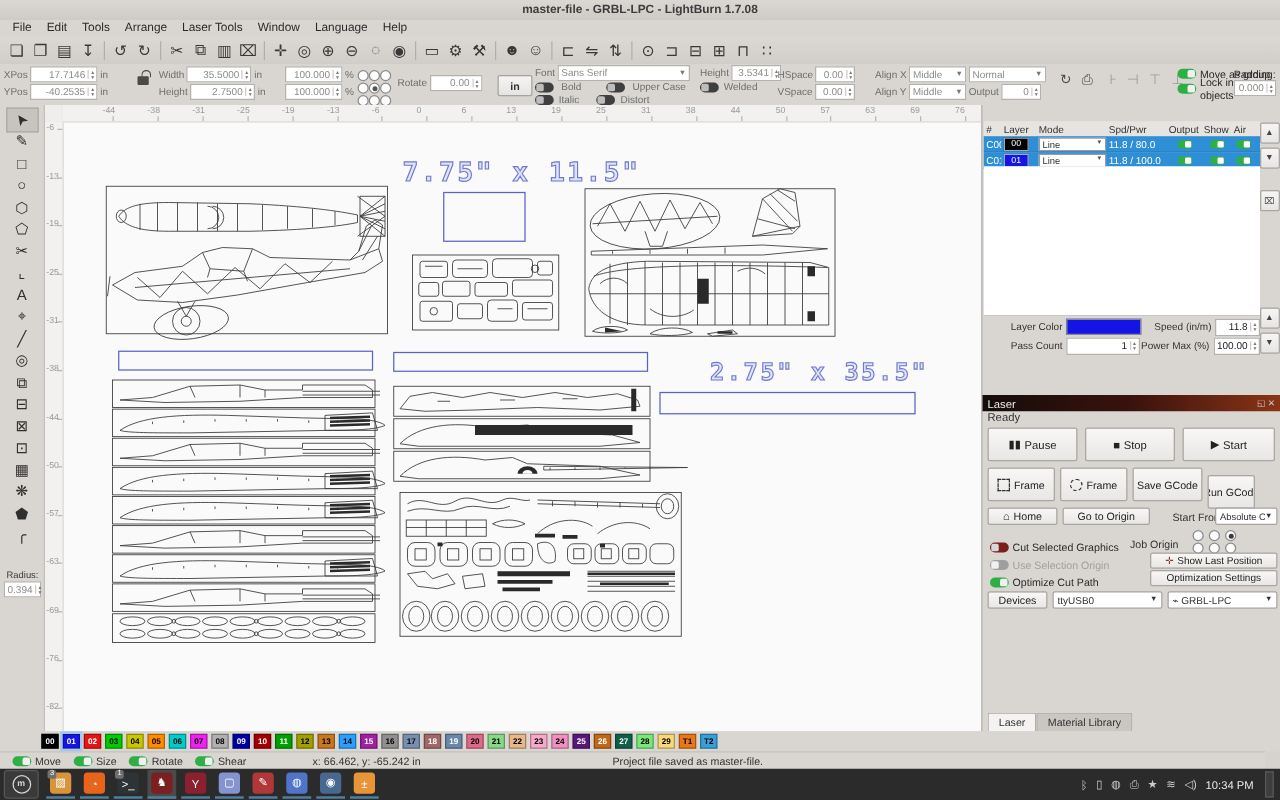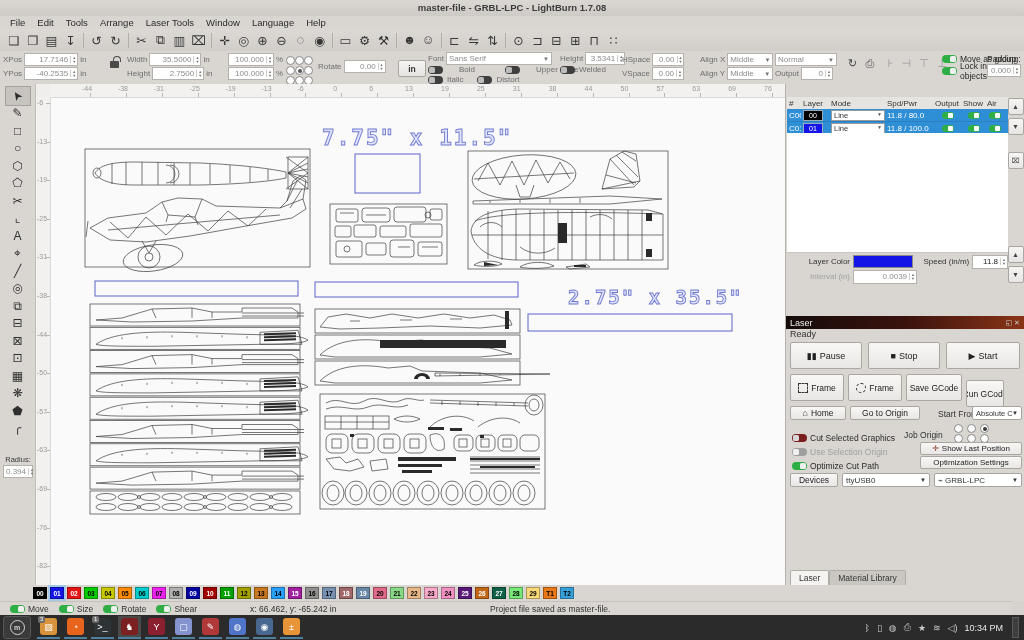--- a/index.html
+++ b/index.html
@@ -272,21 +272,21 @@
   </div>
   <div class="pg inbtn" style="left:398px;top:9px;width:18px">in</div>
   <div class="pg" style="left:428px">
     <div class="prow" style="height:11px">
         <span>Font</span>
       <span class="selbox" style="width:100px">
           <span style="flex:1">Sans Serif</span>
           <span class="car">▼</span>
         </span>
       </div>
-    <div class="prow" style="height:9px;gap:16px">
+    <div class="prow" style="height:9px;gap:6px">
       <span class="tgl off"></span>
         <span>Bold</span>
       <span class="tgl off" style="margin-left:14px"></span>
         <span>Upper Case</span>
       </div>
     <div class="prow" style="height:9px;gap:4px">
       <span class="tgl off"></span>
         <span>Italic</span>
       <span class="tgl off" style="margin-left:10px"></span>
         <span>Distort</span>
@@ -799,24 +799,29 @@
   <div class="cutnums">
     <div class="crow">
       <span class="clab" style="width:62px">Layer Color</span>
       <span class="swatch" style="background: rgb(20, 20, 230);"></span>
       <span class="clab" style="width:56px">Speed (in/m)</span>
       <span class="fld" style="width:36px;height:12px">
           <span class="v" style="color:#222">11.8</span>
           <span class="ud">▲<br>▼</span>
         </span>
     </div>
-    <div class="crow gray">
-      <span class="clab" style="width:62px">Interval (in)</span>
+    <div class="crow">
+      <span class="clab" style="width:62px">Pass Count</span>
       <span class="fld" style="width:62px;height:12px">
-          <span class="v">0.0039</span>
+          <span class="v" style="color:#222">1</span>
+          <span class="ud">▲<br>▼</span>
+        </span>
+      <span class="clab" style="width:56px">Power Max (%)</span>
+      <span class="fld" style="width:36px;height:12px">
+          <span class="v" style="color:#222">100.00</span>
           <span class="ud">▲<br>▼</span>
         </span>
     </div>
   </div>
 
   <div class="paneltitle lasertitle">
     <span>Laser</span>
       <span class="x">◱ ✕</span>
   </div>
   <div class="ready">Ready</div>

